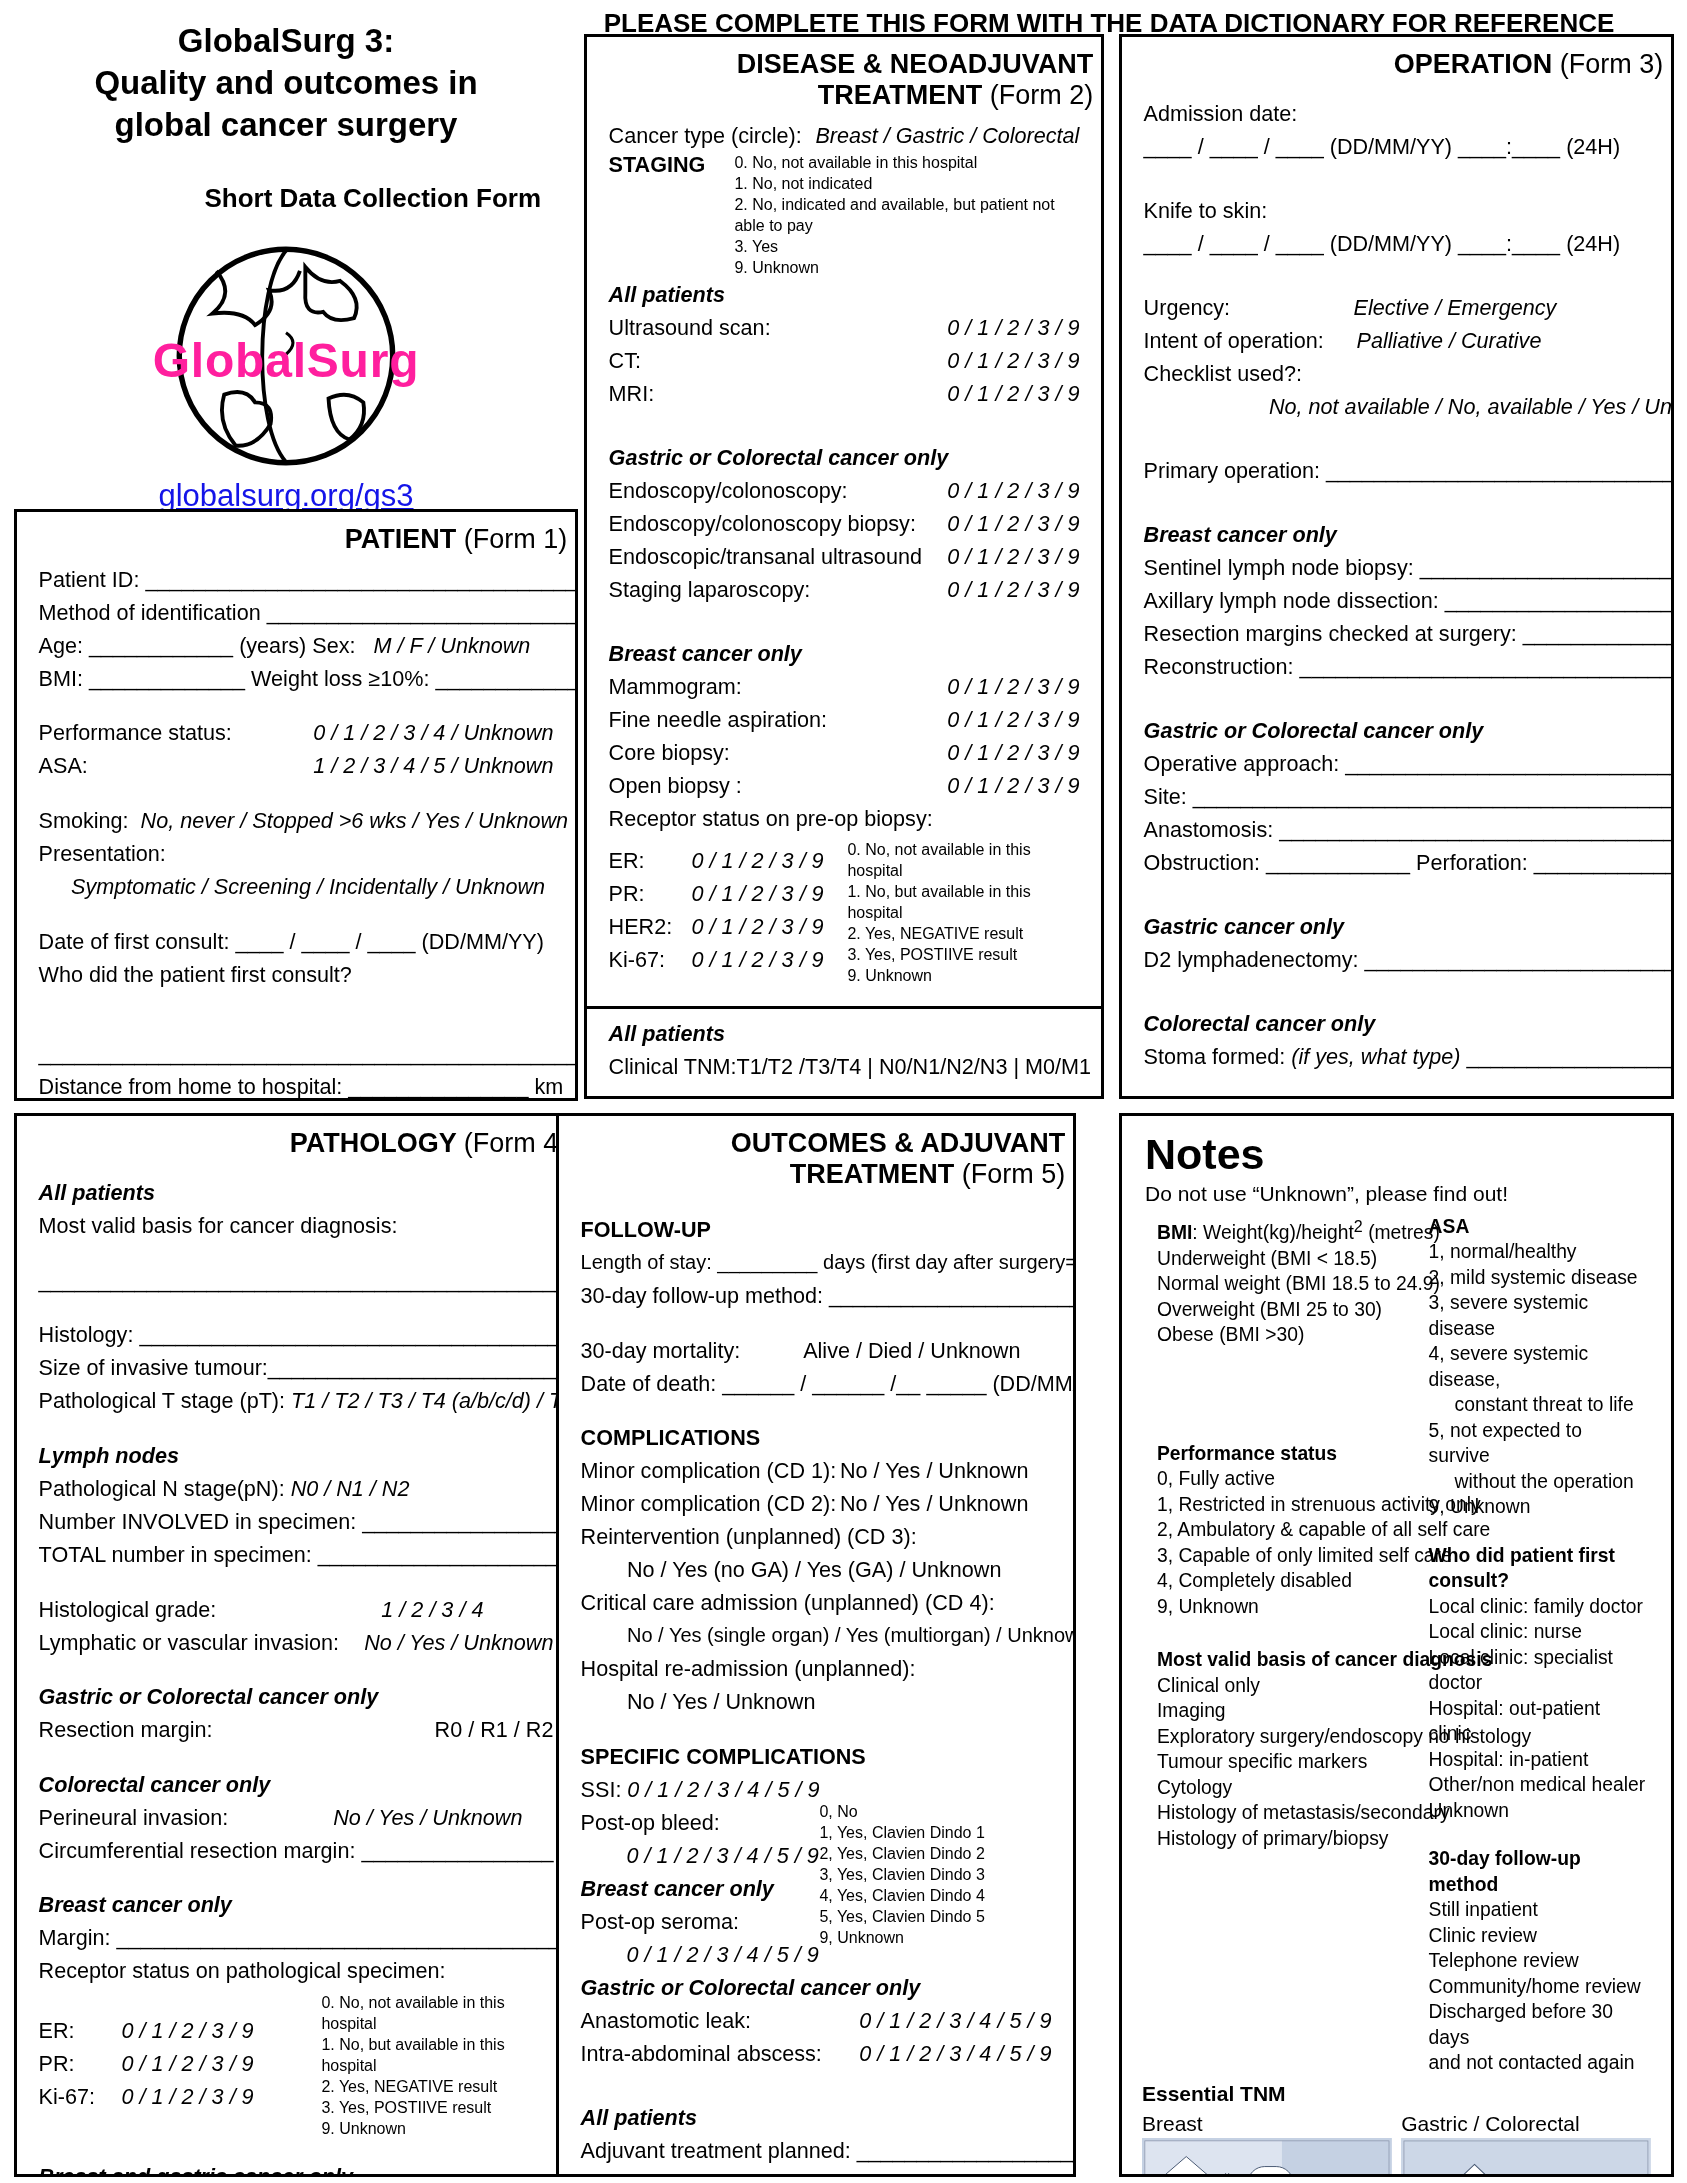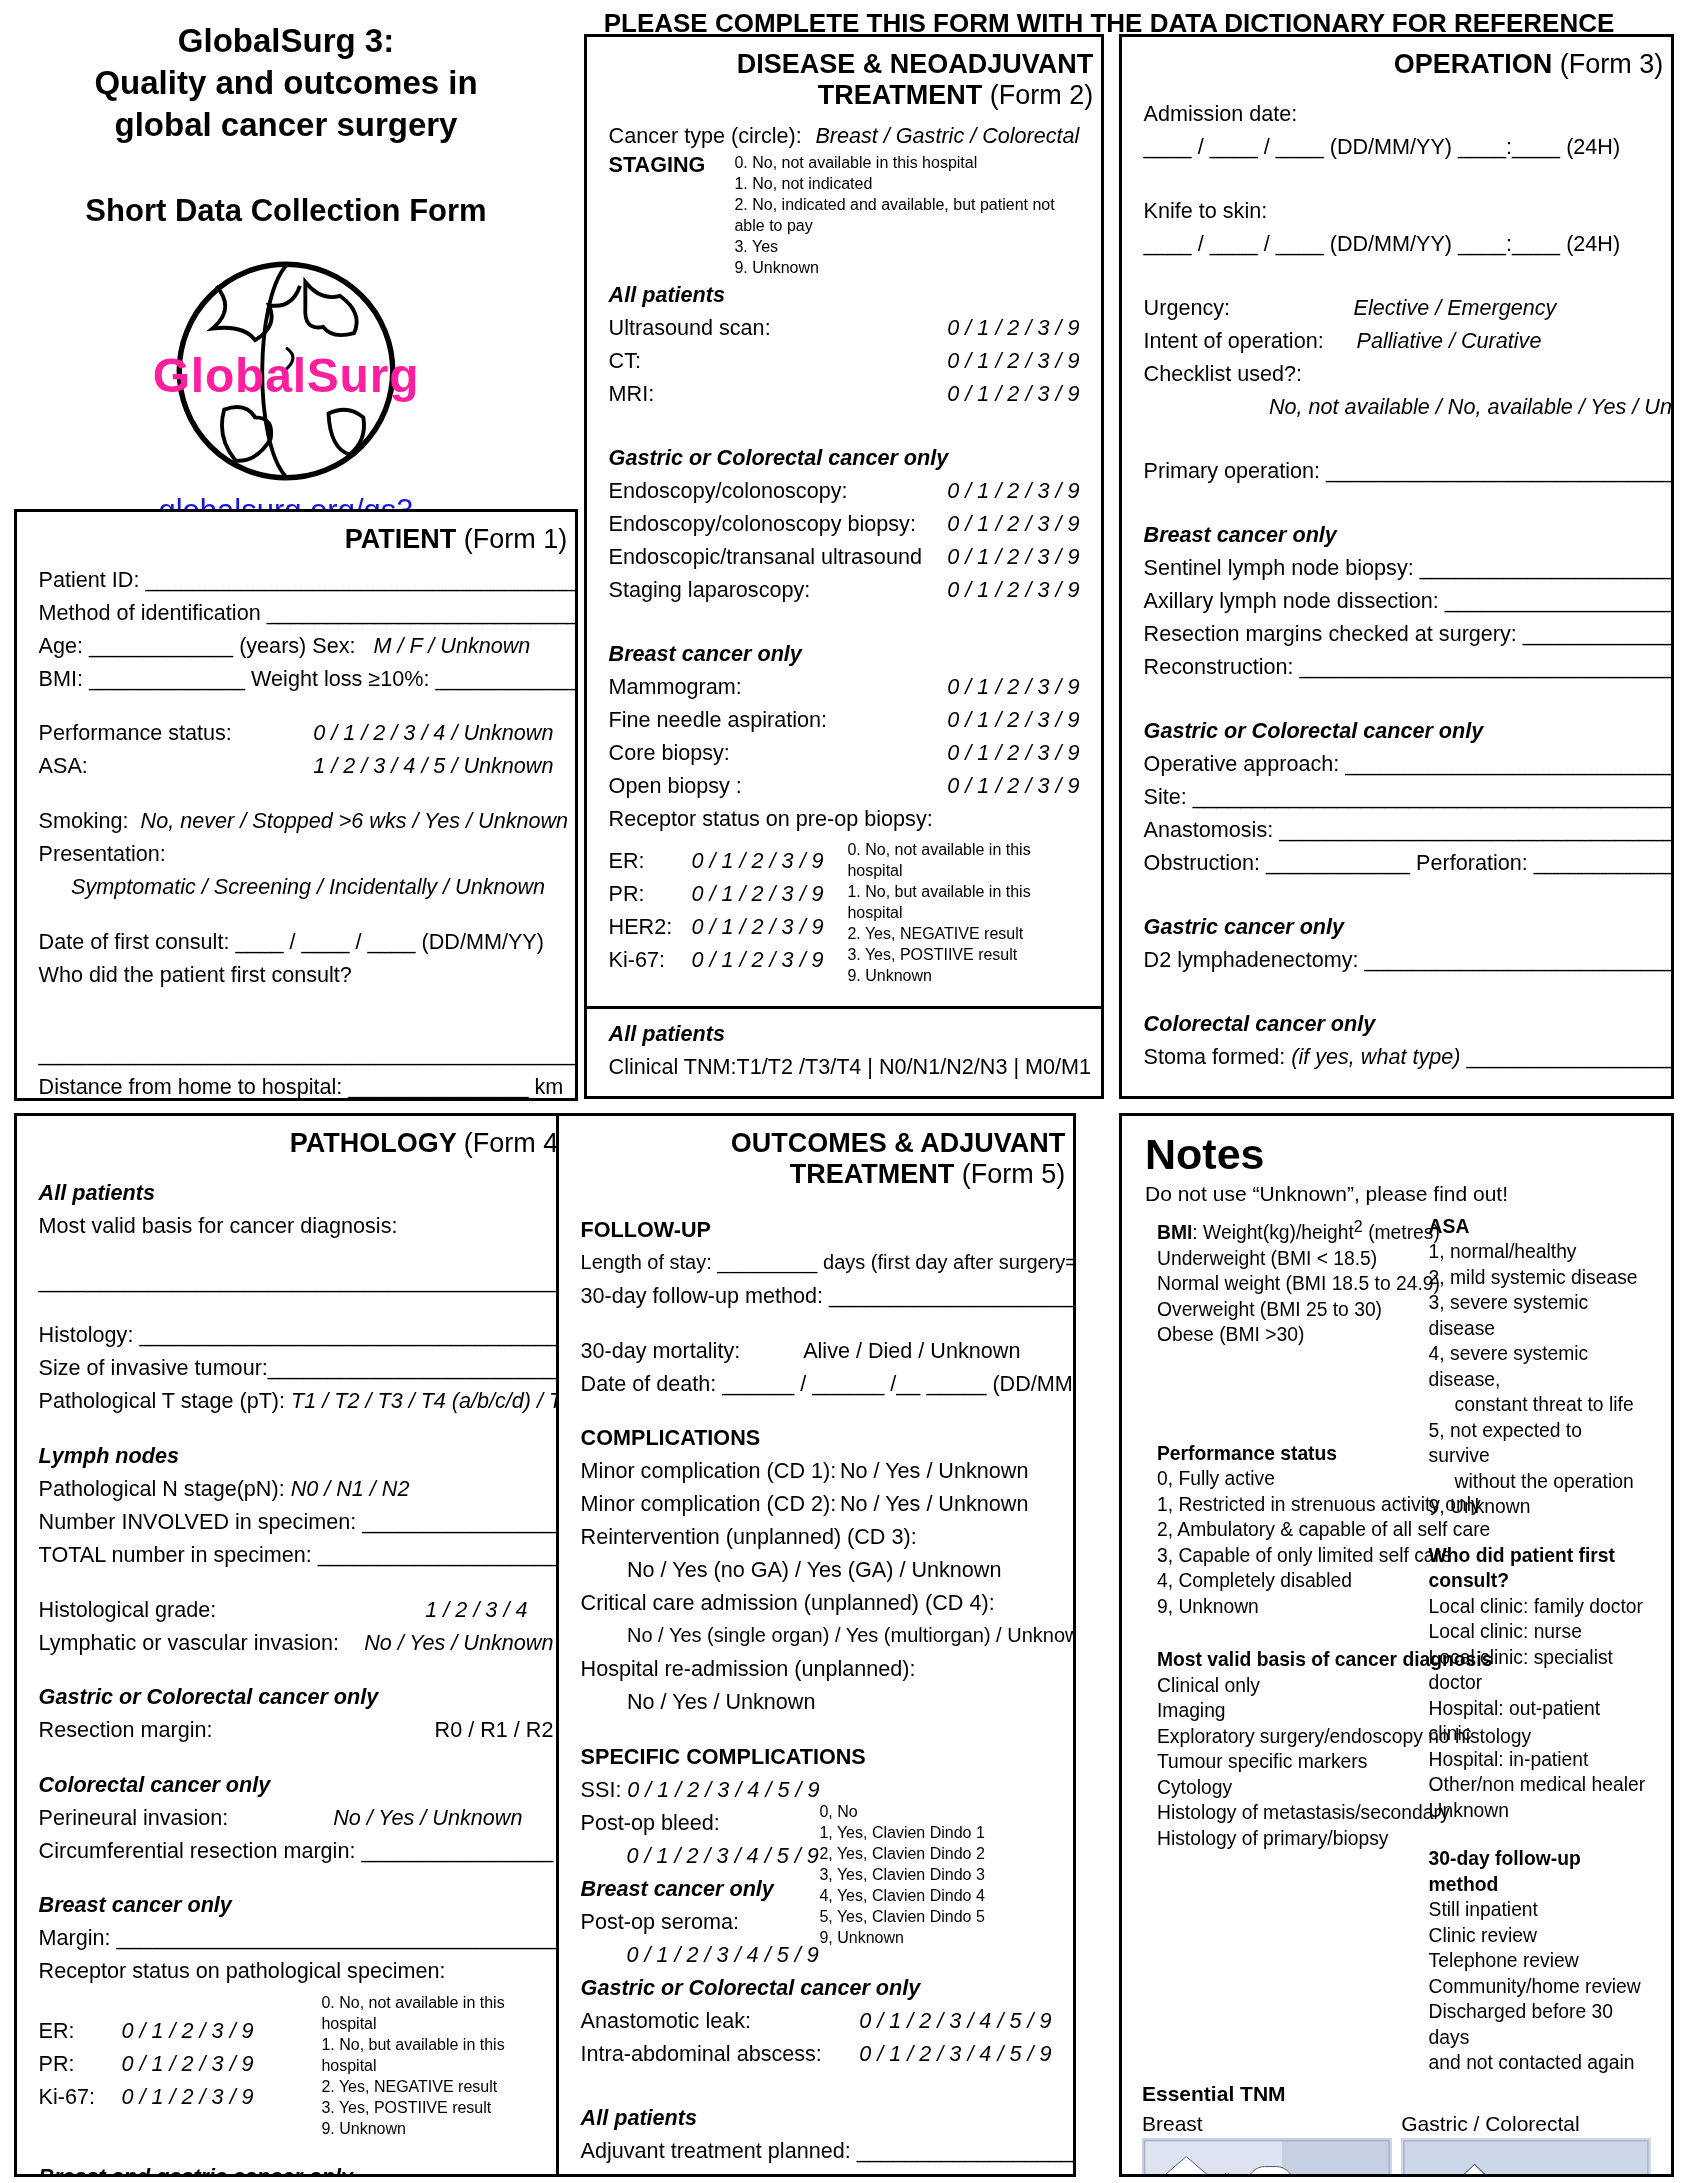--- a/index.html
+++ b/index.html
@@ -2,21 +2,21 @@
 <html style="font-size:12.4px"><head>
 <meta charset="utf-8">
 <style>
   * { margin:0; padding:0; box-sizing:border-box; }
   html,body { background:#fff; }
   body { width:1688px; height:2183px; position:relative; font-family:"Liberation Sans", sans-serif; color:#000; }
   .banner { position:absolute; left:541px; top:7.7px; width:1136px; text-align:center; font-weight:700; font-size:26px; white-space:nowrap; }
   
   .header { position:absolute; left:31px; top:20px; width:510px; text-align:center; }
   .h-title div { font-size:33px; font-weight:700; line-height:1.28; }
-  .h-sub { margin-top:46px; font-size:31px; font-weight:700; }
+  .h-sub { margin-top:36px; font-size:26px; font-weight:700;text-align:right; }
   .globe-wrap { position:relative; margin:26px auto 0; width:510px; height:232px; }
   .logo-text { position:absolute; left:0; top:40%; width:100%; text-align:center; font-size:48px; font-weight:700; color:#ff1f9e; letter-spacing:0.8px; }
   .link { display:block; margin-top:6.2px; font-size:31px; color:#1414e8; text-decoration:underline; }
   
   .box { position:absolute; border:3.1px solid #000; background:#fff; overflow:hidden; }
   #form1 { left:14px;  top:509px;  width:564px; height:592px; }
   #form2 { left:584px; top:34px;   width:520px; height:1065px; }
   #form3 { left:1119px;top:34px;   width:555px; height:1065px; }
   #form4 { left:14px;  top:1113px; width:564px; height:1064px; }
   #form5 { left:556px; top:1113px; width:520px; height:1064px; }
@@ -276,21 +276,21 @@
   <div class="plain">Size of invasive tumour:_______________________________cm</div>
   <div class="plain"><span>Pathological T stage (pT): </span><span class="it">T1 / T2 / T3 / T4 (a/b/c/d) / Tis</span></div>
   <div class="g28"></div>
   <div class="sech">Lymph nodes</div>
   <div class="plain"><span>Pathological N stage(pN): </span><span class="it">N0 / N1 / N2</span></div>
   <div class="plain">Number INVOLVED in specimen: ____________________</div>
   <div class="plain">TOTAL number in specimen: ______________________</div>
   <div class="g28"></div>
   <div class="r">
       <span>Histological grade:</span>
-      <span class="it" style="margin-right:26px">1  /  2  /  3  /  4</span>
+      <span class="it" style="margin-right:70px">1  /  2  /  3  /  4</span>
     </div>
   <div class="r">
       <span>Lymphatic or vascular invasion:</span>
       <span class="it">No  /  Yes  /  Unknown</span>
     </div>
   <div class="g28"></div>
   <div class="sech">Gastric or Colorectal cancer only</div>
   <div class="r">
       <span>Resection margin:</span>
       <span style="">R0  /  R1  /  R2</span>

